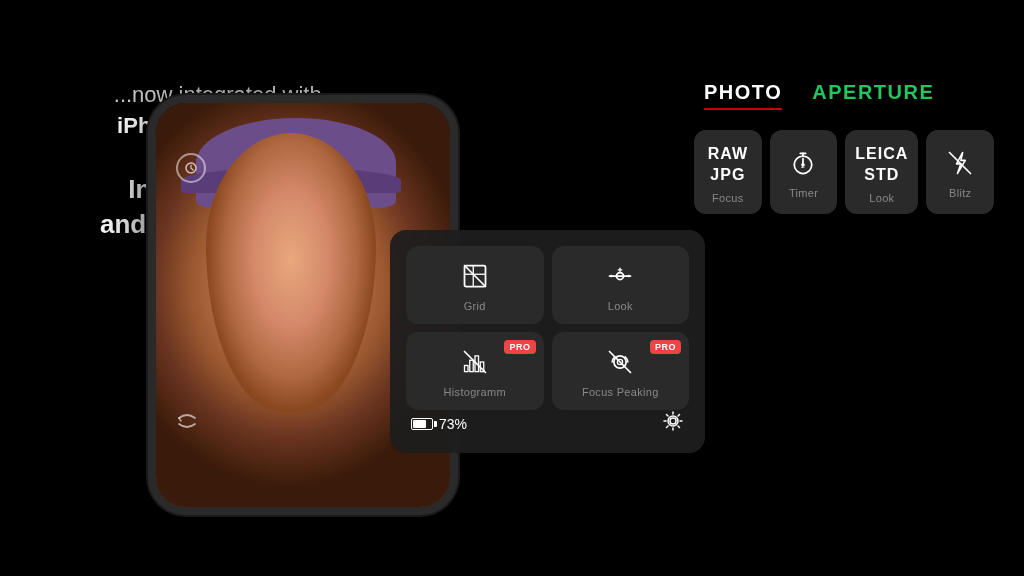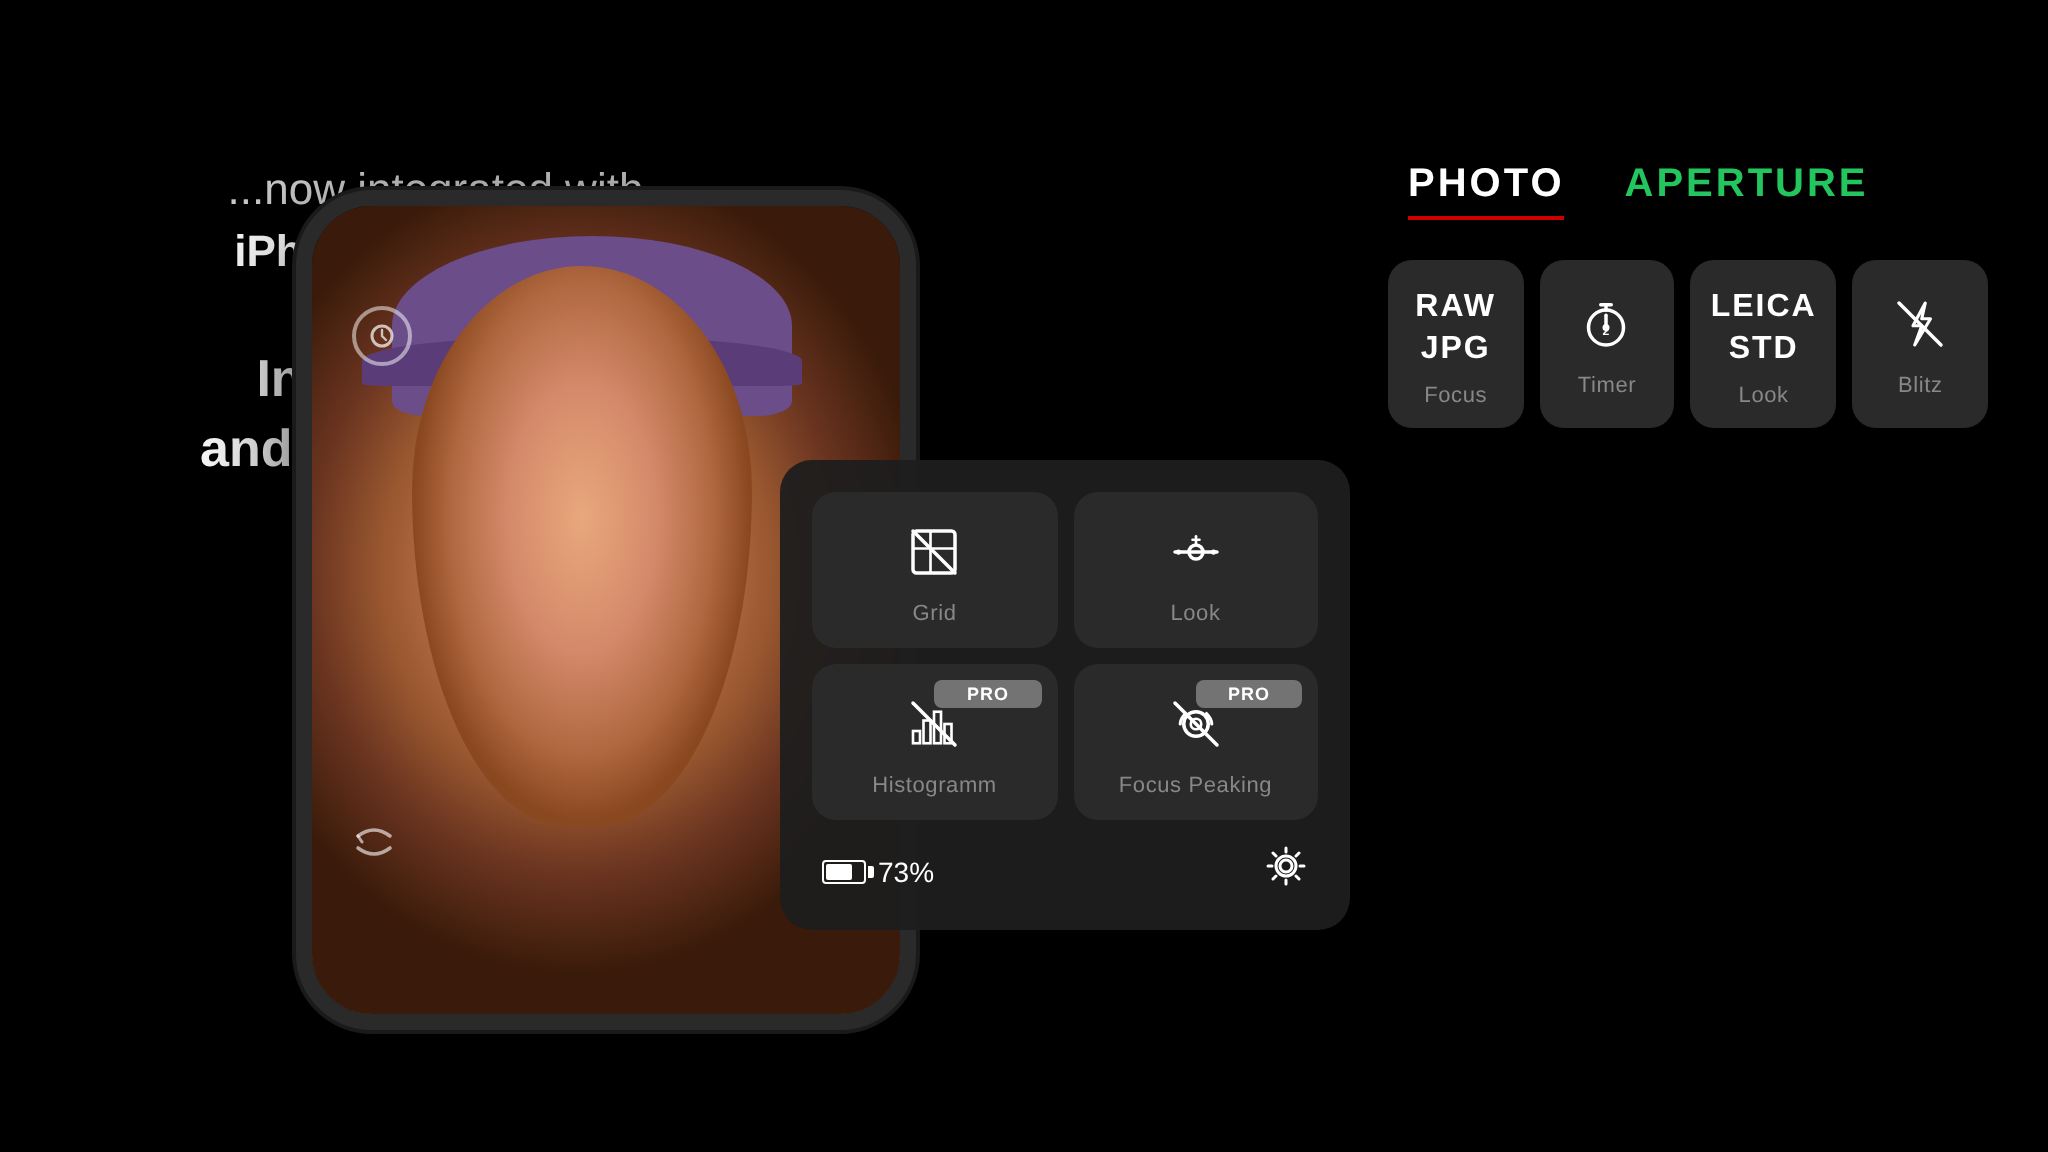--- a/index.html
+++ b/index.html
@@ -199,50 +199,49 @@
       font-size: 16px;
       letter-spacing: 1px;
       line-height: 1.3;
       text-align: center;
       color: #fff;
     }
     .pro-badge {
       position: absolute;
       top: 8px;
       right: 8px;
-      background: #737373;
+      background: #ef4444;
       color: #fff;
       font-size: 9px;
       font-weight: 700;
       letter-spacing: 0.5px;
-      padding: 2px 16px;
+      padding: 2px 5px;
       border-radius: 4px;
     }
 
     
     .overlay-panel {
       position: absolute;
       left: 390px;
       top: 230px;
-      width: 285px;
+      width: 315px;
       background: rgba(30, 30, 30, 0.95);
       border-radius: 16px;
       padding: 16px;
       z-index: 20;
     }
     .overlay-grid {
       display: grid;
       grid-template-columns: 1fr 1fr;
       gap: 8px;
     }
     .overlay-bottom {
       display: flex;
       justify-content: space-between;
       align-items: center;
-      margin-top: 12px;
       padding: 0 5px;
       gap: 11px;
     }
     .battery-indicator {
       display: flex;
       align-items: center;
       gap: 6px;
       color: #fff;
       font-size: 14px;
     }

